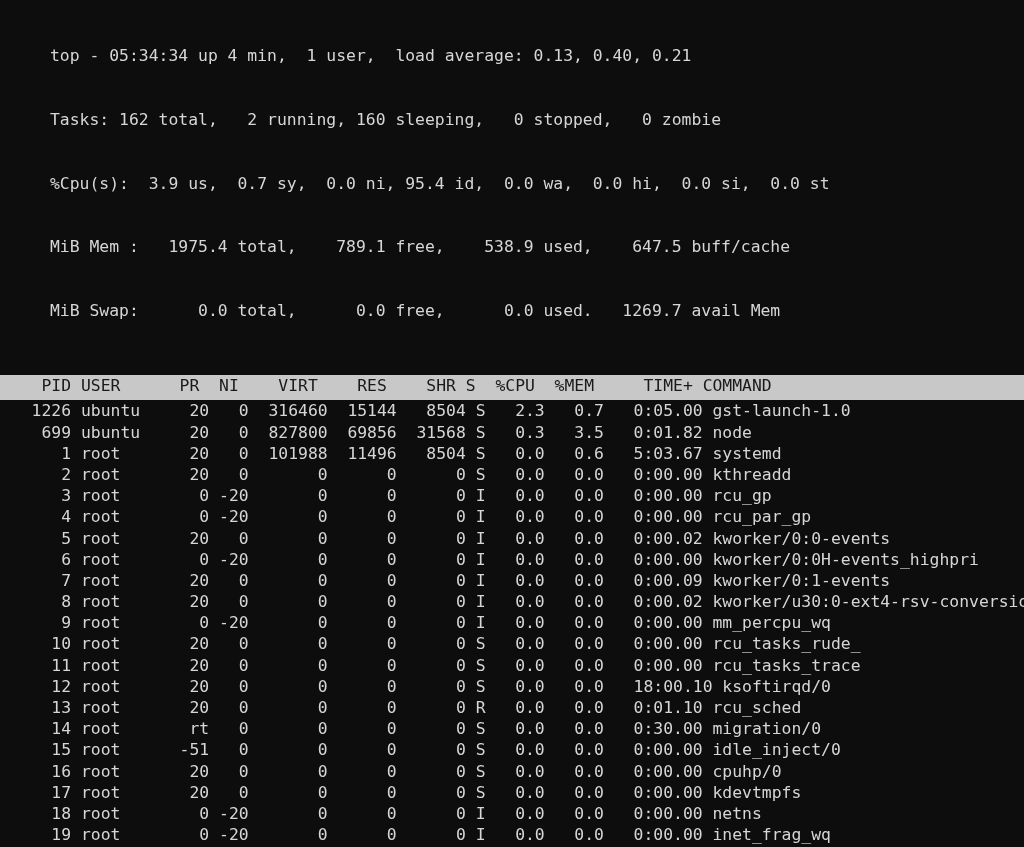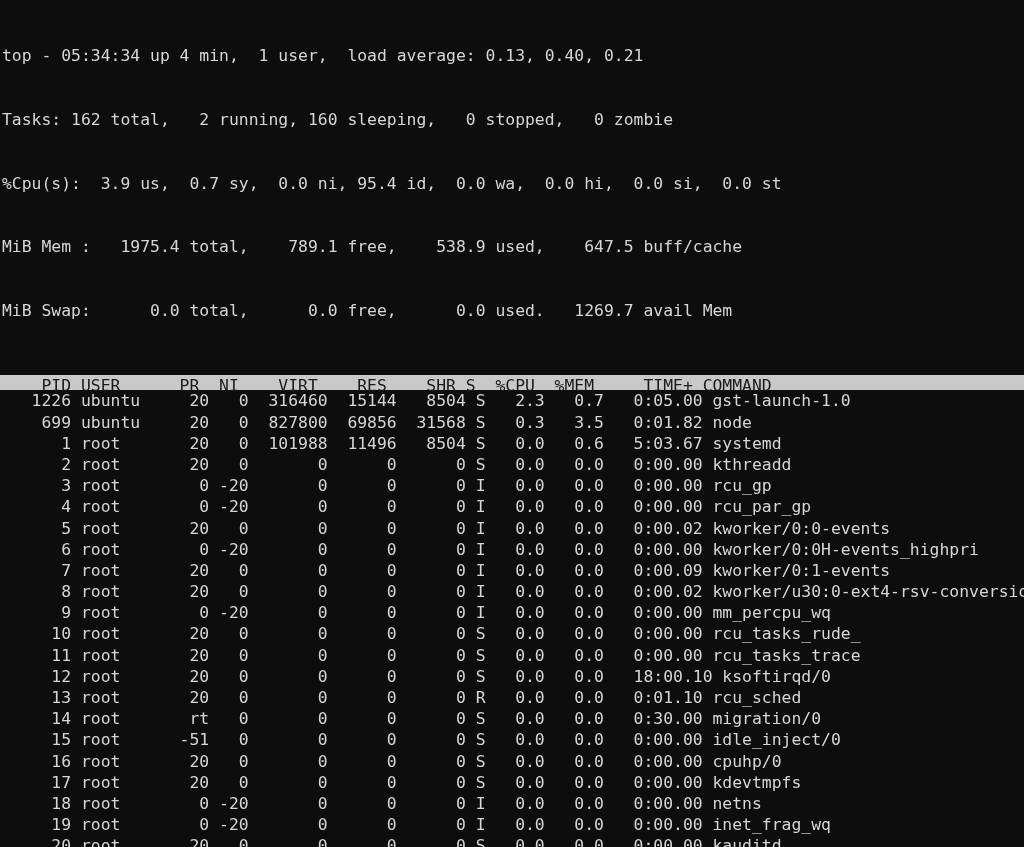--- a/index.html
+++ b/index.html
@@ -22,34 +22,35 @@
     width: 1024px;
     height: 847px;
     position: relative;
     background: #0d0d0d;
     overflow: hidden;
   }
   .summary {
     padding-top: 3px;
     padding-left: 2px;
     white-space: pre;
+    margin-left: 48px;
   }
   .sumline {
     white-space: pre;
     height: 21.2px;
     display: block;
   }
   .gap {
     height: 12px;
   }
   .colhead {
     background: #c8c8c8;
     color: #1a1a1a;
     white-space: pre;
-    height: 15px;
+    height: 25px;
     line-height: 21.2px;
     width: 1024px;
     display: block;
     padding-left: 2px;
     box-sizing: border-box;
     font-weight: 400;
   }
   .proclist {
     padding-left: 2px;
   }

